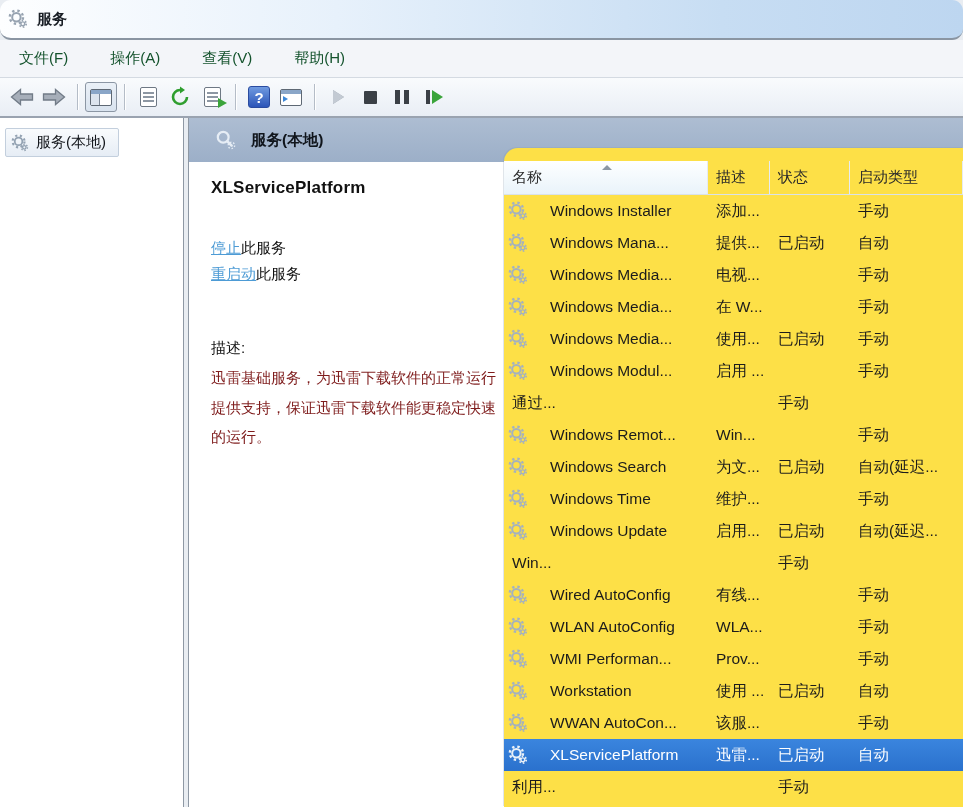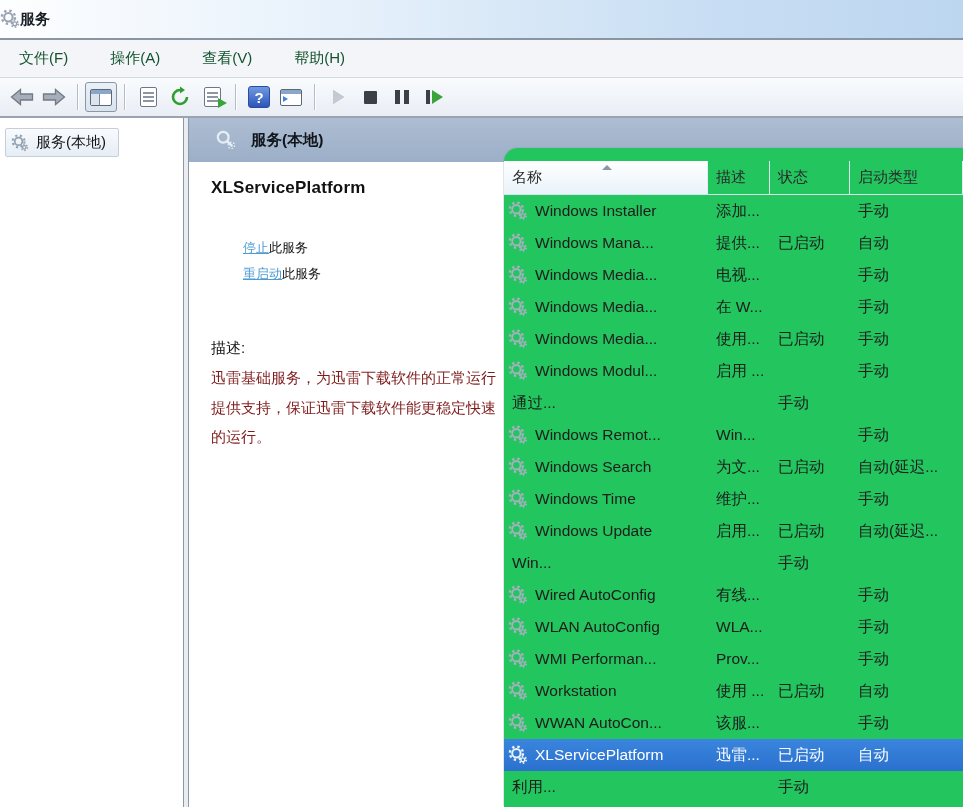--- a/index.html
+++ b/index.html
@@ -2,23 +2,23 @@
 <html><head>
 <meta charset="utf-8">
 <style>
   * { margin:0; padding:0; box-sizing:border-box; }
   html,body { width:963px; height:807px; overflow:hidden;
     font-family:"Liberation Sans","DejaVu Sans",sans-serif; background:#e9edf2; }
 
   .window { width:963px; height:807px; display:flex; flex-direction:column; }
 
   
-  .titlebar { height:40px; flex:0 0 40px; display:flex; align-items:center; 
-    border-bottom:2px solid #8a95a2;
-    background:linear-gradient(90deg,#fdfeff 0%,#e7f1fb 35%,#c7ddf3 75%,#bdd6f0 100%); }
+  .titlebar { height:40px; flex:0 0 40px; display:flex; align-items:center; gap:9px;
+    padding-left:8px; border-bottom:2px solid #8a95a2;
+    background:linear-gradient(90deg,#fdfeff 0%,#e7f1fb 35%,#c7ddf3 75%,#bdd6f0 100%);border-radius:11px; }
   .titlebar .ticon { width:20px; height:20px; color:#97a3b1; }
   .titlebar .ttext { font-size:15px; font-weight:bold; color:#1a1f26; }
 
   
   .menubar { height:38px; flex:0 0 38px; display:flex; align-items:center;
     background:#f3f5f9; border-bottom:1px solid #d4dae2; padding-left:4px; }
   .menu-item { font-size:15px; color:#14532d; padding:6px 15px; margin-right:12px; cursor:default; }
 
   
   .toolbar { height:40px; flex:0 0 40px; display:flex; align-items:center;
@@ -67,43 +67,43 @@
   .banner { position:absolute; top:0; left:0; right:0; height:44px;
     background:linear-gradient(#adbdd2,#9cafc8); display:flex; align-items:center;
     gap:14px; padding-left:26px; }
   .banner .bicon { width:22px; height:22px; color:#e6edf5; }
   .banner .btitle { font-size:15.5px; font-weight:bold; color:#10151c; }
 
   
   .descpane { position:absolute; top:44px; left:0; width:315px; bottom:0; background:#fff;
     padding:16px 0 0 22px; }
   .svc-title { font-size:17px; font-weight:bold; color:#111; letter-spacing:.2px; }
-  .svc-links { margin-top:37px; font-size:13px; color:#111; line-height:26px;margin-left:32px; }
+  .svc-links { margin-top:37px; font-size:15px; color:#111; line-height:26px; }
   .svc-links a { color:#4d9bd5; text-decoration:underline; cursor:pointer; }
   .desc-label { margin-top:52px; font-size:15px; color:#111; }
   .desc-text { margin-top:5px; width:293px; font-size:15px; line-height:29.5px; color:#7f1d1d;
     word-break:break-all; }
 
   
-  .listpanel { position:absolute; left:315px; top:30px; right:0; bottom:0; background:#22c55e;
+  .listpanel { position:absolute; left:315px; top:30px; right:0; bottom:0; background:#fde047;
     border-top-left-radius:14px; padding-top:13px; overflow:hidden;
     box-shadow:-1px -1px 0 rgba(130,150,170,.25); }
   .lhdr { display:grid; grid-template-columns:204px 62px 80px 1fr; height:34px;
     border-bottom:1px solid #d9e2ea; align-items:center; font-size:15px; color:#2a2a2a; }
   .lhdr .hc { height:100%; display:flex; align-items:center; padding-left:8px;
     border-right:1px solid #e6ebf1; position:relative; }
   .lhdr .hc.name { background:linear-gradient(#feffff,#e9f3fa); }
   .sortmark { position:absolute; top:4px; left:50%; margin-left:-4px; width:0; height:0;
     border-left:5px solid transparent; border-right:5px solid transparent;
     border-bottom:5px solid #8b97a4; }
   .lbody { }
   .svc-row { display:grid; grid-template-columns:204px 62px 80px 1fr; height:32px;
     align-items:center; font-size:15.5px; color:#1c1c1c; }
   .svc-row .cell { padding-left:8px; white-space:nowrap; overflow:hidden; }
-  .svc-row .cell.name { display:flex; align-items:center; gap:7px; padding-left:4px; }
+  .svc-row .cell.name { display:flex; align-items:center; gap:22px; padding-left:4px; }
   .svc-row .gear { width:20px; height:20px; flex:0 0 20px; color:#a4b1bf; }
   .svc-row.selected { background:linear-gradient(#3a85de,#2a71cd); color:#fff; }
   .svc-row.selected .gear { color:#eaf1f8; }
 </style>
 </head>
 <body>
 
 <svg width="0" height="0" style="position:absolute" aria-hidden="true">
   <defs>
     <symbol id="gearsym" viewBox="0 0 20 20">

